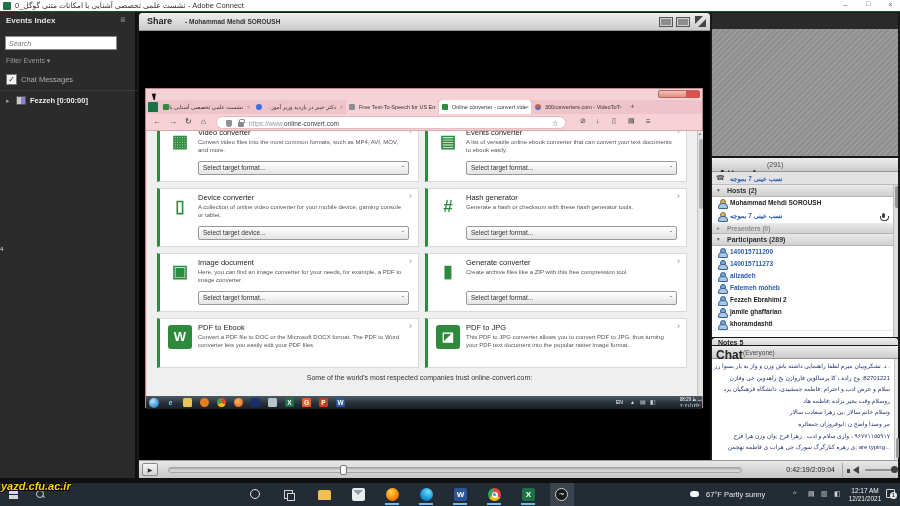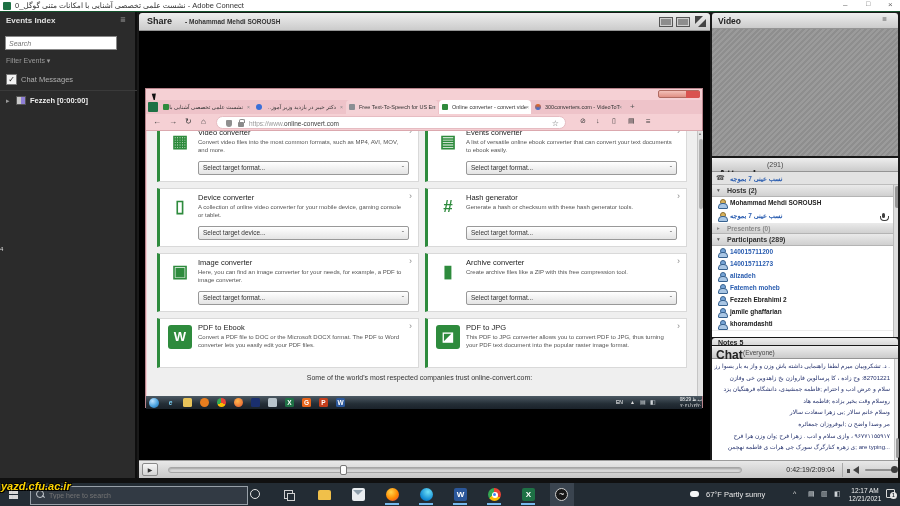--- a/index.html
+++ b/index.html
@@ -211,28 +211,28 @@
       <div class="card" style="left:278px;top:57px;height:57px;">
         <span class="ic">#</span>
         <span class="ttl">Hash generator</span>
         <span class="chev">›</span>
         <span class="desc">Generate a hash or checksum with these hash generator tools.</span>
         <span class="sel"><span>Select target format...</span><span class="selc">ˇ</span></span>
       </div>
 
       <div class="card" style="left:10px;top:122px;height:57px;">
         <span class="ic">▣</span>
-        <span class="ttl">Image converter</span>
+        <span class="ttl">Image document</span>
         <span class="chev">›</span>
         <span class="desc">Here, you can find an image converter for your needs, for example, a PDF to image converter.</span>
         <span class="sel"><span>Select target format...</span><span class="selc">ˇ</span></span>
       </div>
       <div class="card" style="left:278px;top:122px;height:57px;">
         <span class="ic">▮</span>
-        <span class="ttl">Archive converter</span>
+        <span class="ttl">Generate converter</span>
         <span class="chev">›</span>
         <span class="desc">Create archive files like a ZIP with this free compression tool.</span>
         <span class="sel"><span>Select target format...</span><span class="selc">ˇ</span></span>
       </div>
 
       <div class="card" style="left:10px;top:187px;height:48px;">
         <span class="ic filled">W</span>
         <span class="ttl">PDF to Ebook</span>
         <span class="chev">›</span>
         <span class="desc">Convert a PDF file to DOC or the Microsoft DOCX format. The PDF to Word converter lets you easily edit your PDF files.</span>
@@ -284,24 +284,20 @@
   <span class="abs" style="left:703px;top:2px;width:1px;height:14px;background:#a8a8a8;"></span>
   <span class="spkwrap" style="left:708px;">
       <span class="spkrect"></span>
       <span class="spktri"></span>
     </span>
   <span class="abs" style="left:726px;top:8px;width:30px;height:2px;background:#8f8f8f;border-radius:1px;"></span>
   <span class="abs" style="left:752px;top:5px;width:7px;height:7px;background:#3d3d3d;border-radius:50%;"></span>
 </div>
 
 <div class="abs" style="left:712px;top:13px;width:186px;height:143px;background:#2a2a2a;">
-  <div class="abs podhdr" style="left:0;top:0;width:186px;height:16px;">
-    <span class="abs bold" style="left:6px;top:3px;font-size:8.5px;color:#222;">Video</span>
-    <span class="abs" style="left:170px;top:2px;font-size:6px;color:#666;">≣</span>
-  </div>
   <div class="abs hatch" style="left:0;top:16px;width:186px;height:127px;"></div>
 </div>
 
 <div class="abs" style="left:712px;top:158px;width:186px;height:179px;background:#fff;overflow:hidden;">
   <div class="abs podhdr" style="left:0;top:0;width:186px;height:14px;">
     <span class="abs bold" style="left:6px;top:10px;font-size:12px;color:#222;">Attendees</span>
     <span class="abs" style="left:55px;top:3px;font-size:7px;color:#444;">(291)</span>
   </div>
   <div class="abs" style="left:0;top:14px;width:186px;height:13px;background:#e2e2e2;border-bottom:1px solid #bdbdbd;">
     <span class="abs" style="left:4px;top:2px;font-size:7px;color:#555;">☎</span>
@@ -385,21 +381,20 @@
   <div class="abs" style="right:0;top:13px;width:4px;height:101px;background:#e8e8e8;border-left:1px solid #c5c5c5;">
     <span class="abs" style="left:0.5px;bottom:2px;width:3px;height:20px;background:#9a9a9a;border-radius:1.5px;"></span>
   </div>
 </div>
 
 <div class="abs" style="left:0;top:478px;width:900px;height:5px;background:#101010;"></div>
 
 <div class="abs tb10">
   <div class="abs" style="left:9px;top:7px;width:9px;height:9px;background:linear-gradient(#d8d8d8,#d8d8d8);clip-path:polygon(0 0,44% 0,44% 44%,0 44%,0 56%,44% 56%,44% 100%,0 100%,0 0);"></div>
   <div class="abs" style="left:13px;top:7px;width:5px;height:9px;background:#d8d8d8;clip-path:polygon(0 0,100% 0,100% 44%,0 44%,0 56%,100% 56%,100% 100%,0 100%);"></div>
-  <input class="srch" placeholder="Type here to search" style="">
   <span class="mag"></span>
   <span class="abs" style="left:250px;top:6px;width:10px;height:10px;border:1.5px solid #e4e4e4;border-radius:50%;"></span>
   <span class="abs" style="left:284px;top:7px;width:9px;height:9px;border:1px solid #d0d0d0;">
       <span class="abs" style="left:2px;top:2px;width:8px;height:8px;border:1px solid #d0d0d0;background:#232c34;"></span>
     </span>
   <span class="w10" style="left:318px;background:#f0c04a;border-radius:2px 2px 1px 1px;height:10px;top:7px;"></span>
   <span class="w10" style="left:352px;background:#e9edf0;">
       <span class="cornertri" style="left:1px;top:2px;border-left:5.5px solid transparent;border-right:5.5px solid transparent;border-top:5px solid #8fa0ad;"></span>
     </span>
   <span class="w10" style="left:386px;background:radial-gradient(circle at 38% 32%,#ffd54d,#ff8a00 55%,#e3355e);border-radius:50%;"></span>

